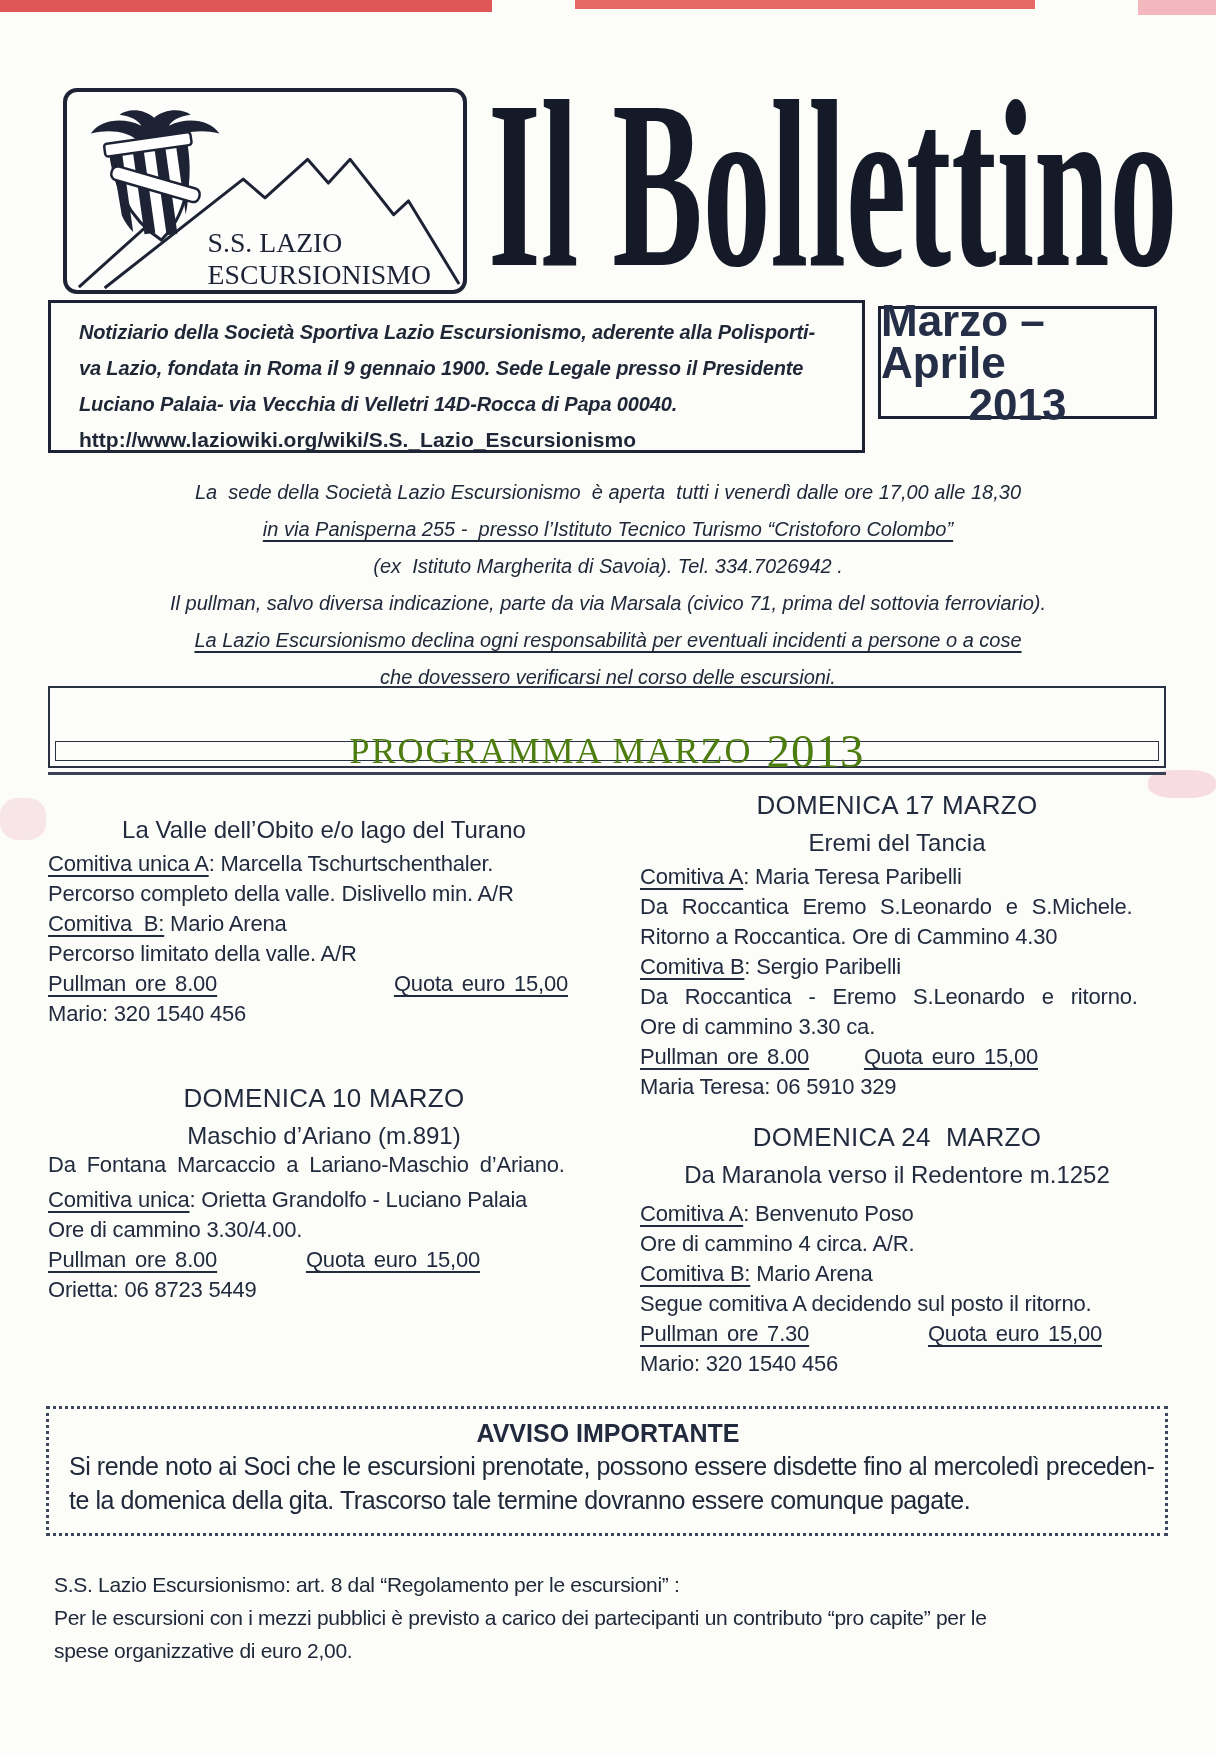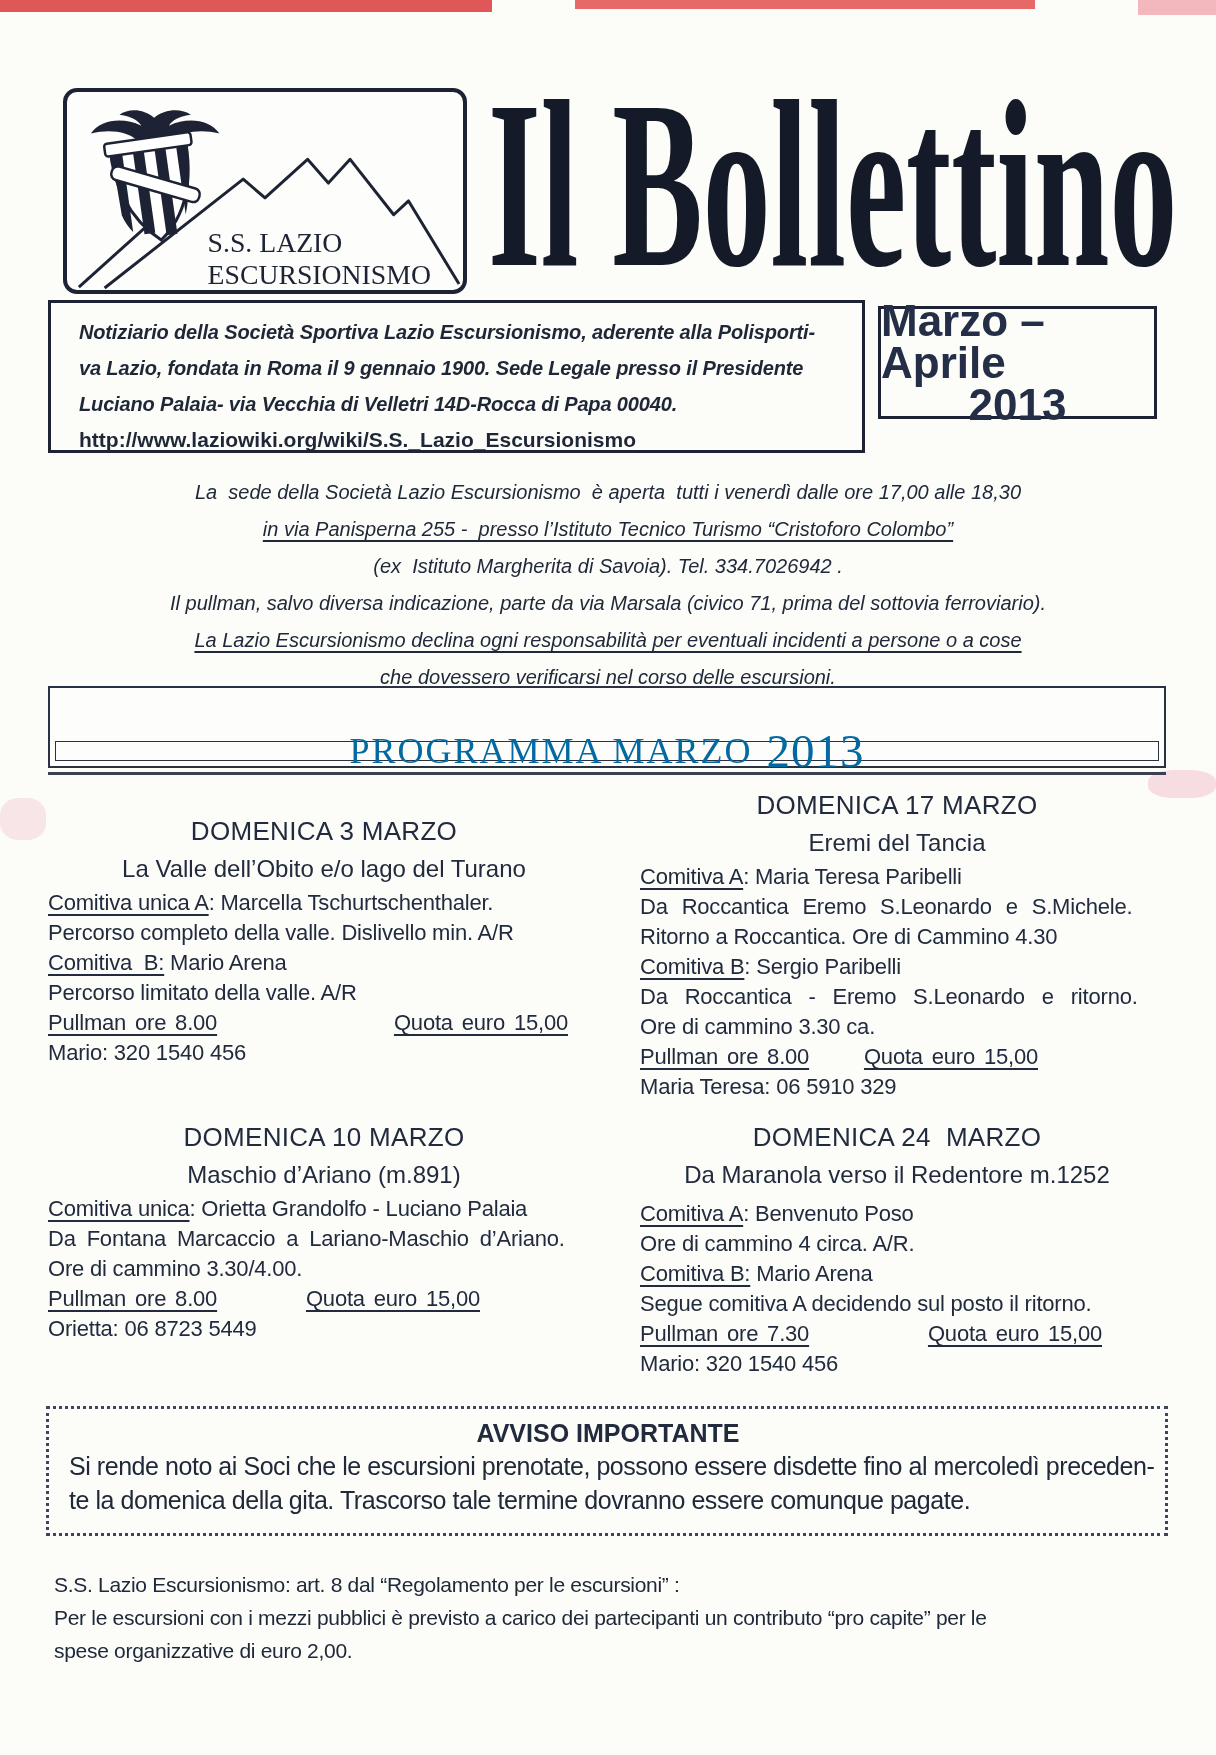--- a/index.html
+++ b/index.html
@@ -32,21 +32,21 @@
   .i-line{font-style:italic;font-size:20px;line-height:37px;white-space:pre;color:#20293a;}
   .u{text-decoration:underline;text-underline-offset:4px;text-decoration-thickness:1.5px;}
 
   
   .programma{position:absolute;left:48px;top:686px;width:1118px;height:82px;
              border:2px solid #2a3142;box-sizing:border-box;background:#fdfdfb;}
   .programma:after{content:"";position:absolute;left:-2px;right:-2px;bottom:-9px;
                    border-bottom:3px solid #3a4152;}
   .programma-inner{position:absolute;left:5px;top:5px;right:5px;bottom:5px;
                    border:1.5px solid #2a3142;display:flex;align-items:center;justify-content:center;
-                   font-family:"Liberation Serif",serif;color:#0369a1;margin-top:48px;}
+                   font-family:"Liberation Serif",serif;color:#4d7c0f;margin-top:48px;}
   .programma-inner .ttl{font-size:36px;letter-spacing:2px;}
   .programma-inner .yr{font-size:47px;margin-left:14px;letter-spacing:1px;}
 
   
   .columns{position:absolute;left:48px;top:790px;width:1120px;display:flex;gap:26px;}
   .col{width:552px;}
   .col.rightcol{width:542px;}
   .etitle{font-size:26px;line-height:30px;text-align:center;white-space:pre;letter-spacing:0.3px;}
   .esub{font-size:24px;line-height:28px;text-align:center;white-space:pre;margin-top:9px;}
   .eline{font-size:22px;line-height:30px;white-space:pre;letter-spacing:-0.2px;}
@@ -133,35 +133,34 @@
   <div class="programma-inner">
     <span class="ttl">PROGRAMMA MARZO</span>
     <span class="yr">2013</span>
   </div>
 </div>
 
 <div class="columns">
 
   <div class="col">
     <article class="event e0">
-      <div class="etitle">DOMENICA 3 MARZO</div>
       <div class="esub">La Valle dell’Obito e/o lago del Turano</div>
       <div class="eline first"><span class="u">Comitiva unica A</span><span>: Marcella Tschurtschenthaler.</span></div>
       <div class="eline">Percorso completo della valle. Dislivello min. A/R</div>
       <div class="eline"><span class="u">Comitiva  B:</span><span> Mario Arena</span></div>
       <div class="eline">Percorso limitato della valle. A/R</div>
       <div class="eline pq" style="width:520px"><span class="u">Pullman ore 8.00</span><span class="u">Quota euro 15,00</span></div>
       <div class="eline">Mario: 320 1540 456</div>
     </article>
 
     <article class="event e1">
       <div class="etitle">DOMENICA 10 MARZO</div>
       <div class="esub">Maschio d’Ariano (m.891)</div>
+      <div class="eline" style="word-spacing:5px">Da Fontana Marcaccio a Lariano-Maschio d’Ariano.</div>
       <div class="eline first"><span class="u">Comitiva unica</span><span>: Orietta Grandolfo - Luciano Palaia</span></div>
-      <div class="eline" style="word-spacing:5px">Da Fontana Marcaccio a Lariano-Maschio d’Ariano.</div>
       <div class="eline">Ore di cammino 3.30/4.00.</div>
       <div class="eline pq" style="width:432px"><span class="u">Pullman ore 8.00</span><span class="u">Quota euro 15,00</span></div>
       <div class="eline">Orietta: 06 8723 5449</div>
     </article>
   </div>
 
   <div class="col rightcol">
     <article class="event">
       <div class="etitle">DOMENICA 17 MARZO</div>
       <div class="esub">Eremi del Tancia</div>

